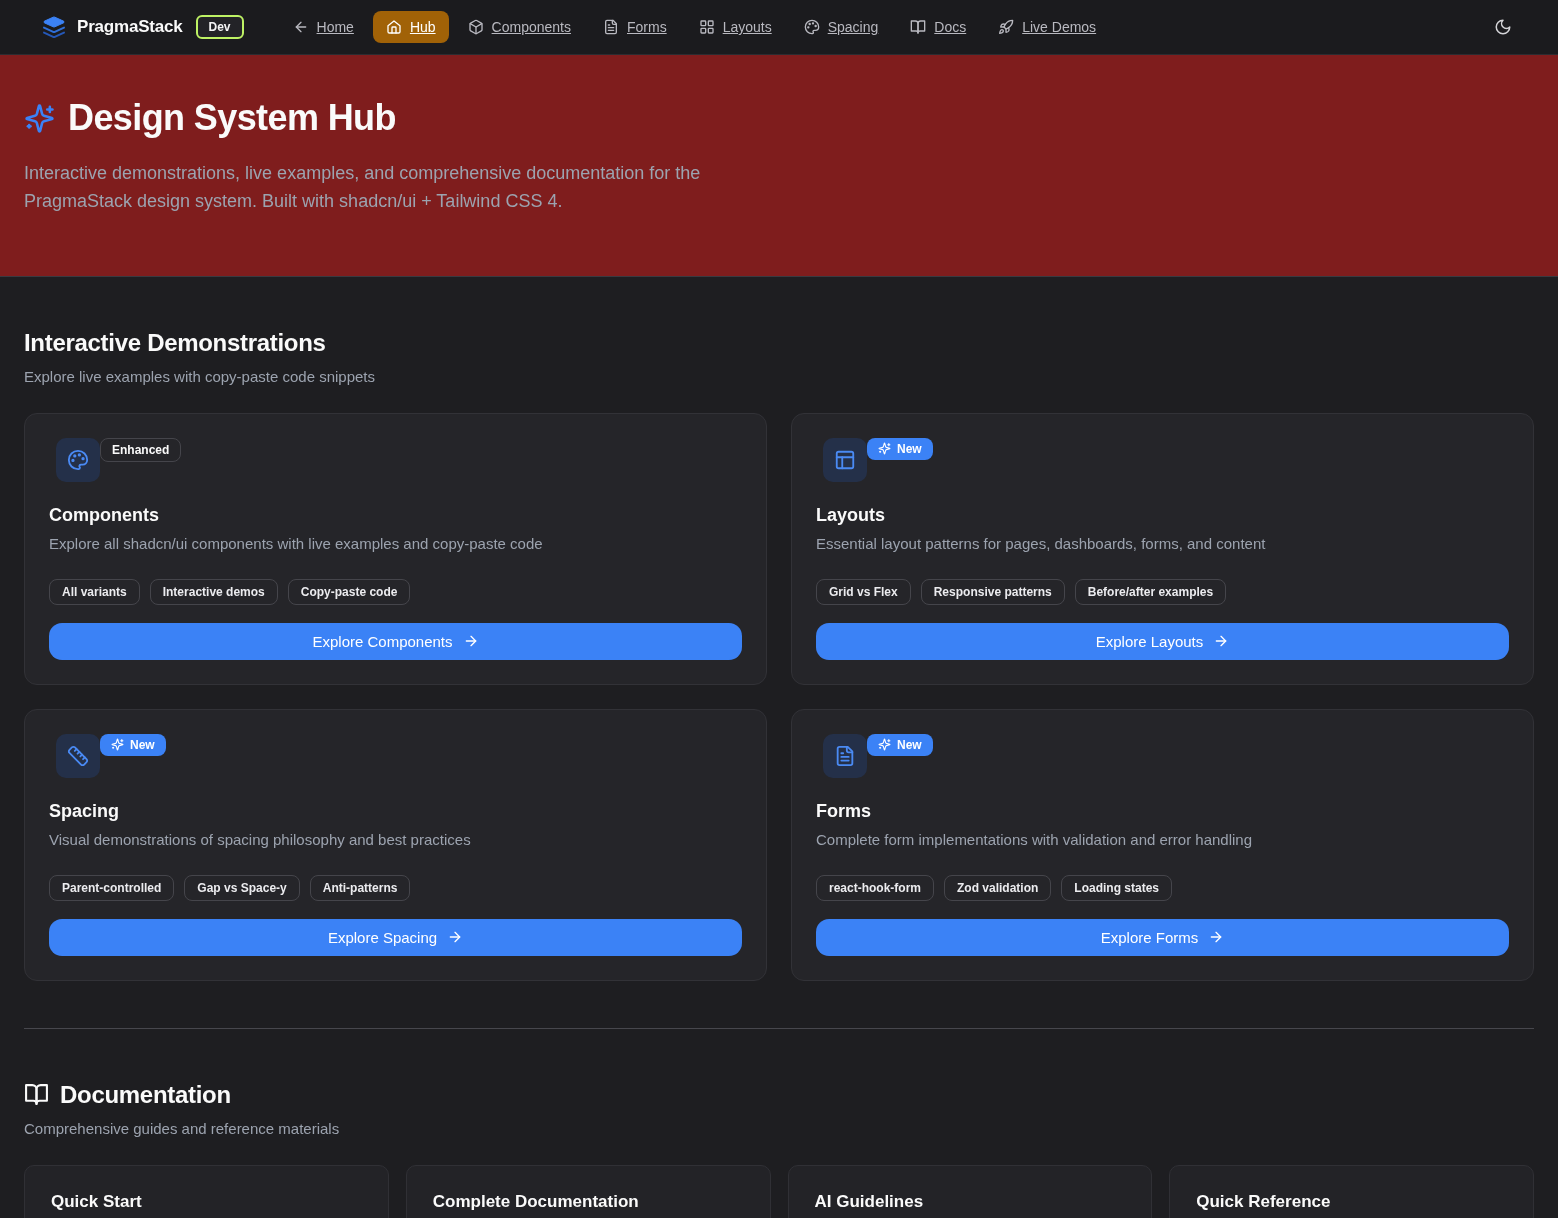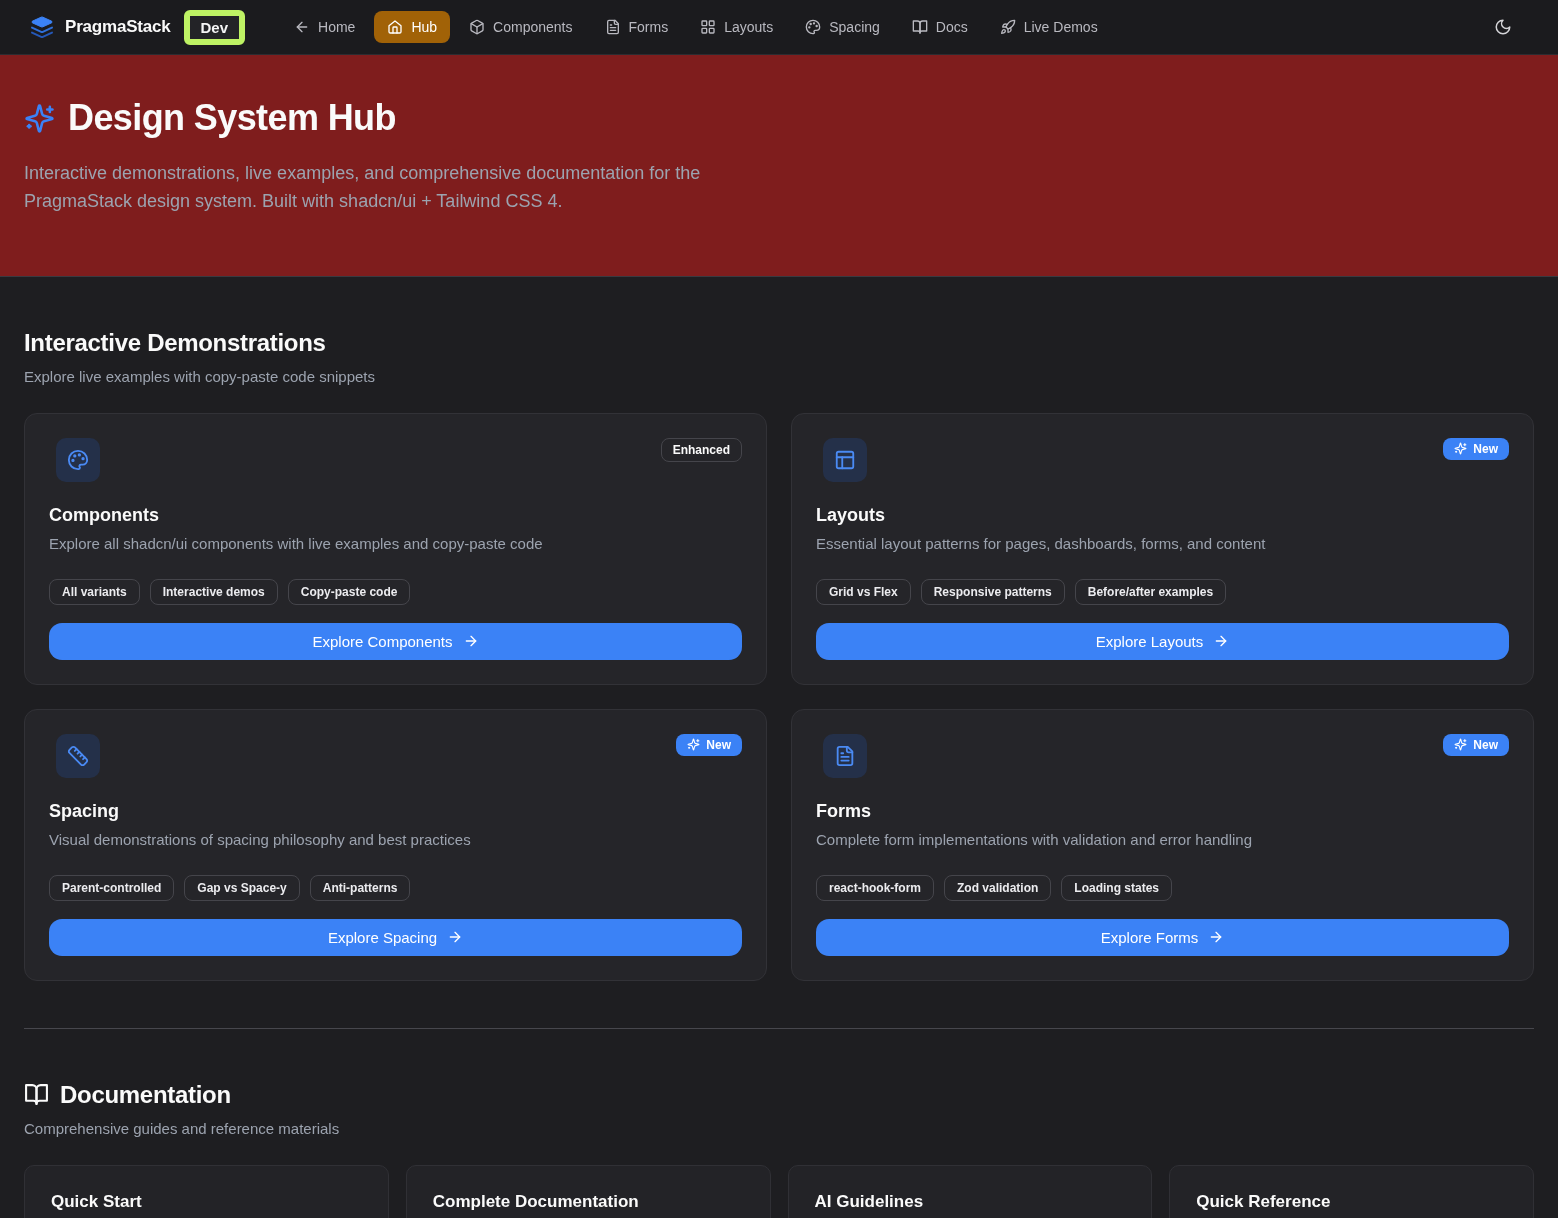--- a/index.html
+++ b/index.html
@@ -8,34 +8,34 @@
     width:1558px; min-height:1218px;
     background:#1e1e21; color:#fafafa;
     font-family:"Liberation Sans", sans-serif;
     -webkit-font-smoothing:antialiased;
   }
   svg { display:block; }
 
   
   .topnav {
     height:55px; background:#1b1b1e; border-bottom:1px solid #2c2c31;
-    display:flex; align-items:center; padding:0 40px 0 30px; gap:36px;
+    display:flex; align-items:center; padding:0 40px 0 42px; gap:36px;
   }
   .brand { display:flex; align-items:center; gap:11px; cursor:pointer; }
   .brand .logo svg { width:24px; height:24px; }
   .brand-name { font-size:17px; font-weight:700; letter-spacing:-0.2px; }
   .dev-badge {
-    font-size:15px; font-weight:700; padding:3px 11px; margin-left:2px;
-    border:6px solid #bef264; border-radius:6px; background:#232327; color:#f4f4f5;
+    font-size:12px; font-weight:700; padding:3px 11px; margin-left:2px;
+    border:2px solid #bef264; border-radius:6px; background:#232327; color:#f4f4f5;
   }
   .nav-links { display:flex; align-items:center; gap:6px; flex:1; }
   .nav-link {
     display:flex; align-items:center; gap:8px; color:#b9b9c0; font-size:14px;
     padding:8px 13px; border-radius:8px; cursor:pointer; white-space:nowrap;
-    background:transparent; border:none; font-family:inherit;
+    background:transparent; border:none; font-family:inherit;text-decoration:underline;
   }
   .nav-link svg { width:16px; height:16px; }
   .nav-link.active { background:#a16207; color:#ffffff; }
   .theme-toggle {
     margin-left:auto; background:none; border:none; color:#d4d4d8; cursor:pointer; padding:6px;
   }
   .theme-toggle svg { width:18px; height:18px; }
 
   
   .hero { background:#7f1d1d; border-bottom:1px solid #3a3a40; padding:42px 24px 60px; }
@@ -50,21 +50,21 @@
   .section-title { font-size:24px; font-weight:700; margin:0; display:flex; align-items:center; gap:11px; letter-spacing:-0.3px; }
   .section-title .h-icon svg { width:25px; height:25px; color:#fafafa; }
   .section-sub { font-size:15px; color:#9ca3af; margin:11px 0 0; }
 
   
   .card-grid { display:grid; grid-template-columns:1fr 1fr; gap:24px; margin-top:28px; }
   .card {
     background:#252529; border:1px solid #323237; border-radius:13px;
     padding:24px; display:flex; flex-direction:column;
   }
-  .card-head { display:flex; justify-content:space-between; align-items:flex-start;padding-left:7px; }
+  .card-head { display:flex; align-items:flex-start;padding-left:7px; }
   .icon-tile {
     width:44px; height:44px; border-radius:10px; background:#243049;
     display:flex; align-items:center; justify-content:center; color:#4a8af4;
   }
   .icon-tile svg { width:22px; height:22px; }
   .badge {
     font-size:12px; font-weight:700; padding:4px 11px; border-radius:8px;
     display:inline-flex; align-items:center; gap:6px; line-height:1.2;
   }
   .badge.outline { border:1px solid #45454b; color:#fafafa; background:transparent; }

